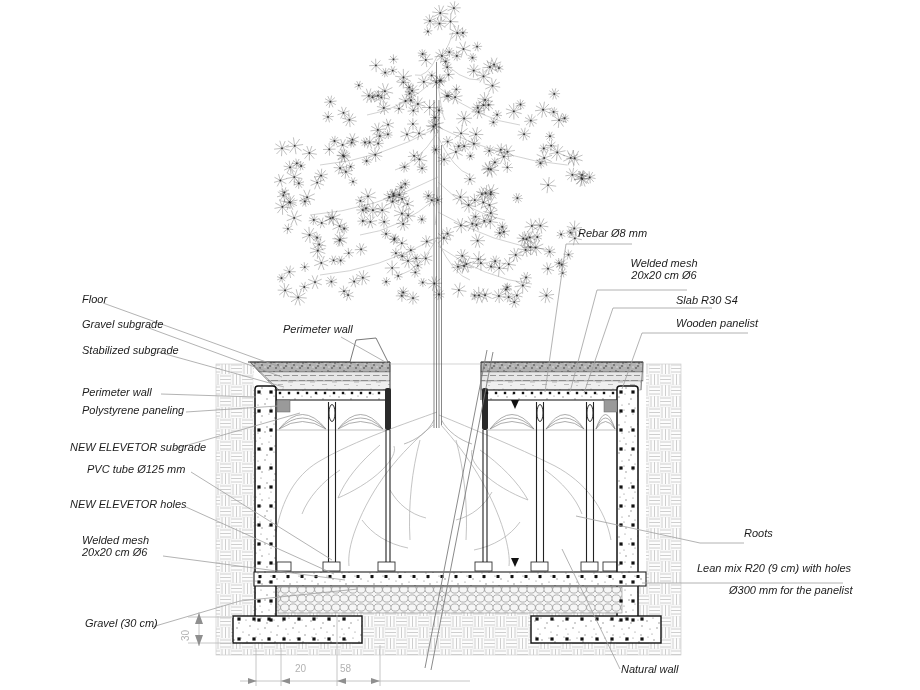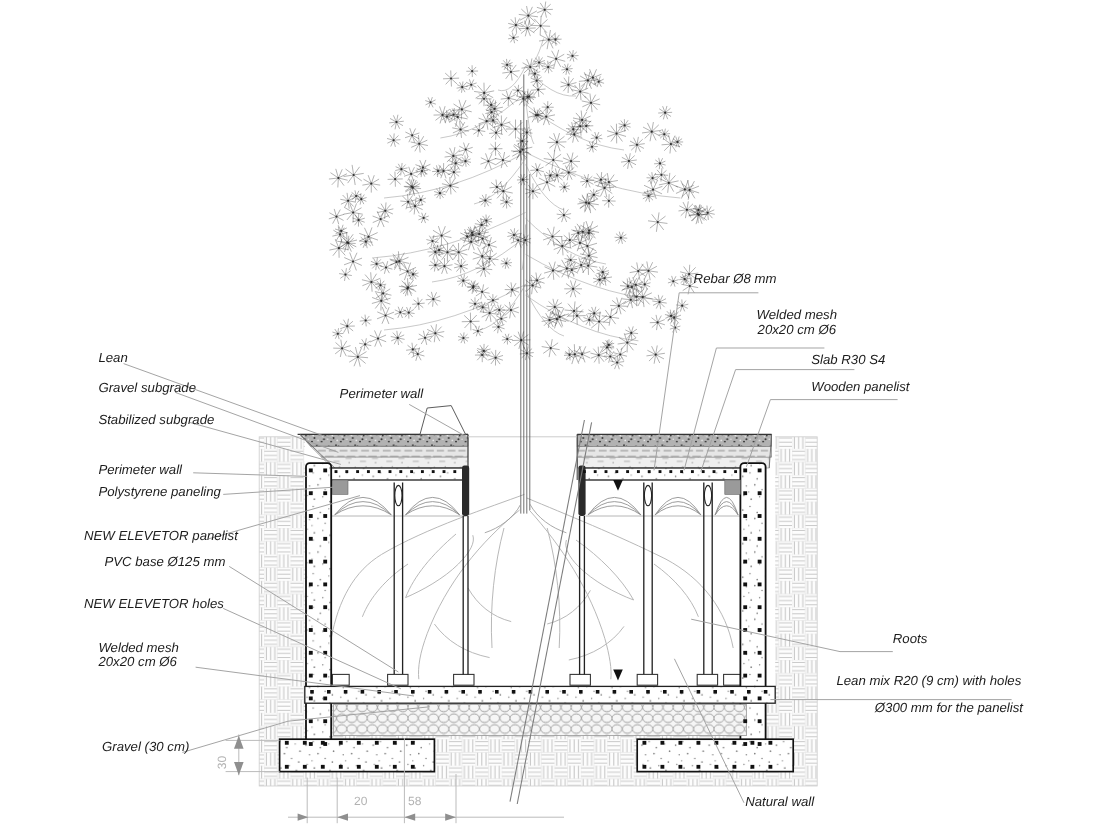--- a/index.html
+++ b/index.html
@@ -1009,27 +1009,27 @@
         <polygon points="195,624 203,624 199,613" fill="#8f8f8f"></polygon>
         <polygon points="195,635 203,635 199,646" fill="#8f8f8f"></polygon>
         <path d="M256,648V686 M281,648V686 M337,615V686 M380,645V686 M240,681H470" stroke="#b8b8b8" stroke-width="0.8" fill="none"></path>
         <polygon points="248,678 248,684 257,681" fill="#8f8f8f"></polygon>
         <polygon points="290,678 290,684 281,681" fill="#8f8f8f"></polygon>
         <polygon points="346,678 346,684 337,681" fill="#8f8f8f"></polygon>
         <polygon points="371,678 371,684 380,681" fill="#8f8f8f"></polygon>
       </g>
 </svg>
 
-<div class="lbl" style="left:82px;top:293px">Lean</div>
+<div class="lbl" style="left:82px;top:293px">Floor</div>
 <div class="lbl" style="left:82px;top:318px">Gravel subgrade</div>
 <div class="lbl" style="left:82px;top:344px">Stabilized subgrade</div>
 <div class="lbl" style="left:82px;top:386px">Perimeter wall</div>
 <div class="lbl" style="left:82px;top:404px">Polystyrene paneling</div>
-<div class="lbl" style="left:70px;top:441px">NEW ELEVETOR panelist</div>
-<div class="lbl" style="left:87px;top:463px">PVC base Ø125 mm</div>
+<div class="lbl" style="left:70px;top:441px">NEW ELEVETOR subgrade</div>
+<div class="lbl" style="left:87px;top:463px">PVC tube Ø125 mm</div>
 <div class="lbl" style="left:70px;top:498px">NEW ELEVETOR holes</div>
 <div class="lbl" style="left:82px;top:534px">
   <div>Welded mesh</div>
   <div>20x20 cm Ø6</div>
 </div>
 <div class="lbl" style="left:85px;top:617px">Gravel (30 cm)</div>
 <div class="lbl" style="left:283px;top:323px">Perimeter wall</div>
 <div class="lbl" style="left:578px;top:227px">Rebar Ø8 mm</div>
 <div class="lbl ctr" style="left:625px;top:257px;width:78px">
   <div>Welded mesh</div>

